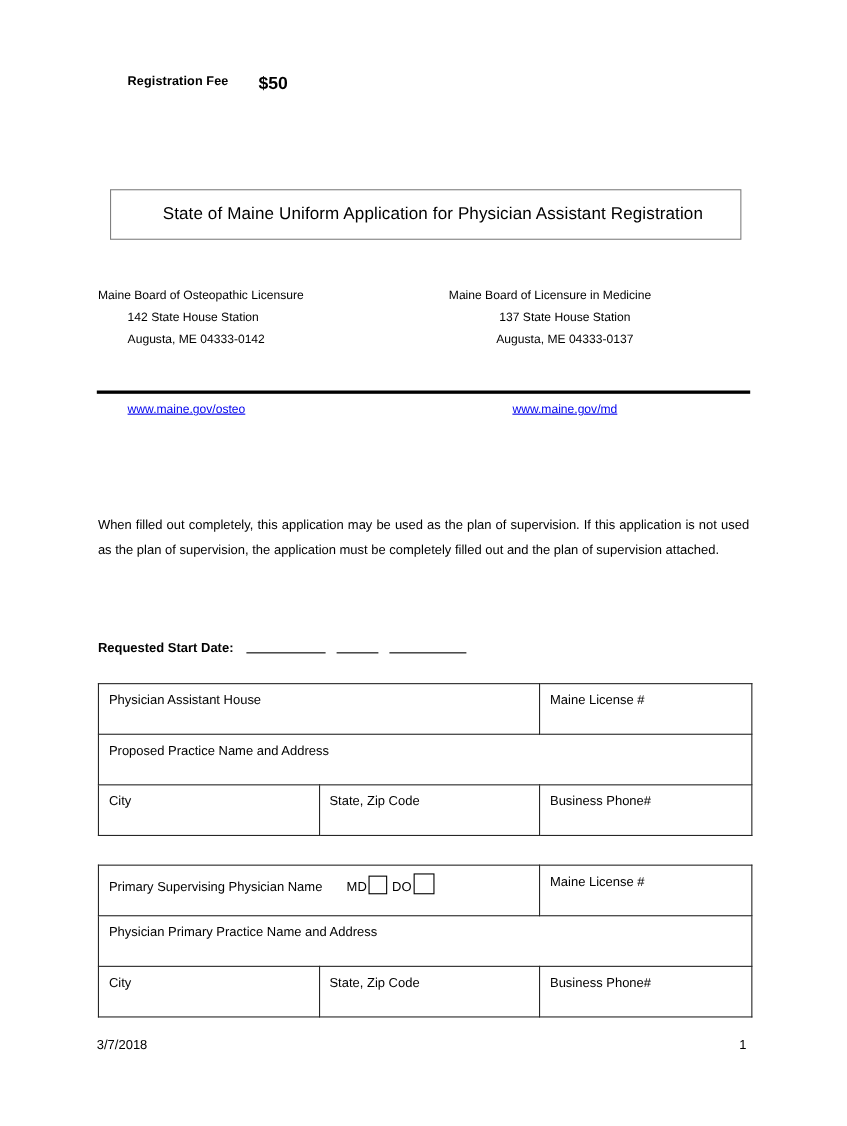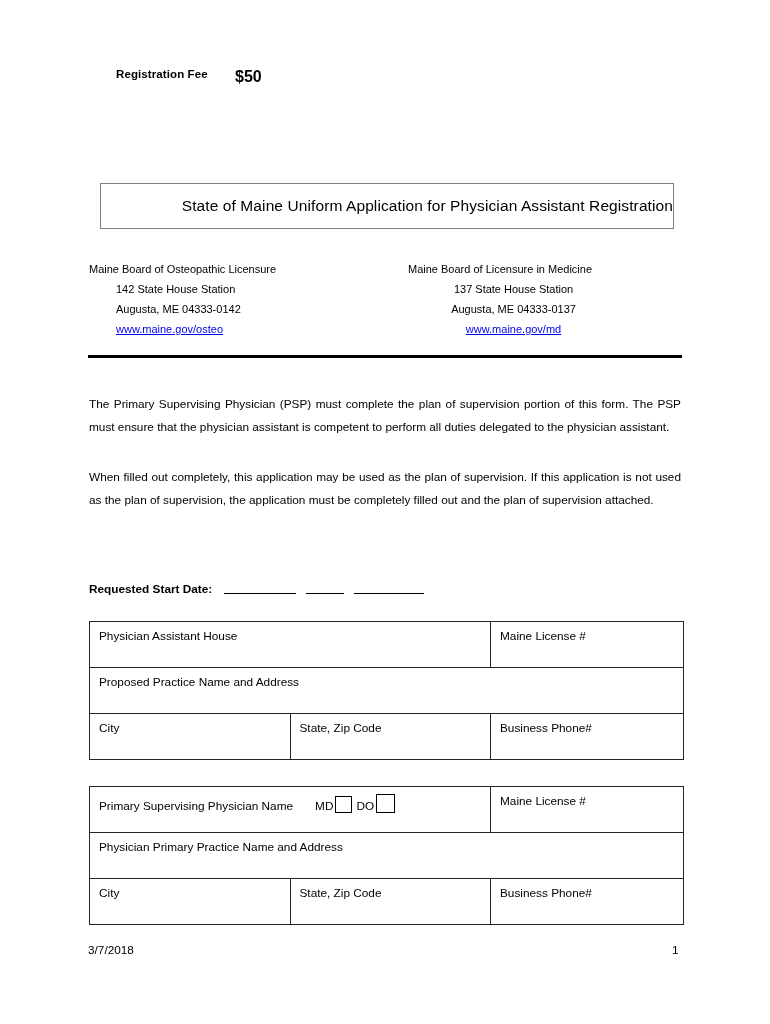--- a/index.html
+++ b/index.html
@@ -62,28 +62,28 @@
   .blank {
     display: inline-block;
     border-bottom: 1.3px solid #000;
     vertical-align: -2px;
   }
 
   
   .title-box {
     position: absolute;
     left: 100px;
-    top: 183px;
+    top: 172px;
     width: 574px;
     height: 46px;
     border: 1.4px solid #808080;
     box-sizing: border-box;
     display: flex;
     align-items: center;
-    justify-content: flex-end;
+    justify-content: center;
     padding-left: 13px;
   }
   .title-text {
     font-size: 15.5px;
     letter-spacing: 0.1px;
     white-space: nowrap;
   }
 
   
   .boards {
@@ -100,20 +100,21 @@
   }
   .board-col.left { left: 89px; }
   .board-col.right { left: 408px; text-align: center; }
   .board-name { display: block; white-space: nowrap; }
   .board-line { display: block; white-space: nowrap; padding-left: 27px; }
   .board-link {
     display: inline-block;
     color: #0000ee;
     text-decoration: underline;
     white-space: nowrap;
+    margin-top: 43px;
   }
 
   
   .hrule {
     position: absolute;
     left: 88px;
     top: 355px;
     width: 594px;
     height: 0;
     border-top: 3px solid #000000;
@@ -213,21 +214,20 @@
     <div class="board-col right">
       <span class="board-name">Maine Board of Licensure in Medicine</span>
       <span class="board-line">137 State House Station</span>
       <span class="board-line">Augusta, ME 04333-0137</span>
       <span class="board-line"><a class="board-link" href="#">www.maine.gov/md</a></span>
     </div>
   </div>
 
   <div class="hrule"></div>
 
-  <div class="body-text para1">The Primary Supervising Physician (PSP) must complete the plan of supervision portion of this form.  The PSP must ensure that the physician assistant is competent to perform all duties delegated to the physician assistant.</div>
   <div class="body-text para2">When filled out completely, this application may be used as the plan of supervision.  If this application is not used as the plan of supervision, the application must be completely filled out and the plan of supervision attached.</div>
 
   <div class="body-text para4"><span>Requested Start Date:</span><span class="blank" style="width:72px;margin-left:12px;"></span><span class="blank" style="width:38px;margin-left:10px;"></span><span class="blank" style="width:70px;margin-left:10px;"></span></div>
 
   <table class="form-table table1">
     <tbody>
         <tr>
       <td class="col-a" colspan="2" style="width:401px;"><span>Physician Assistant House</span></td>
       <td class="col-c"><span>Maine License #</span></td>
     </tr>

